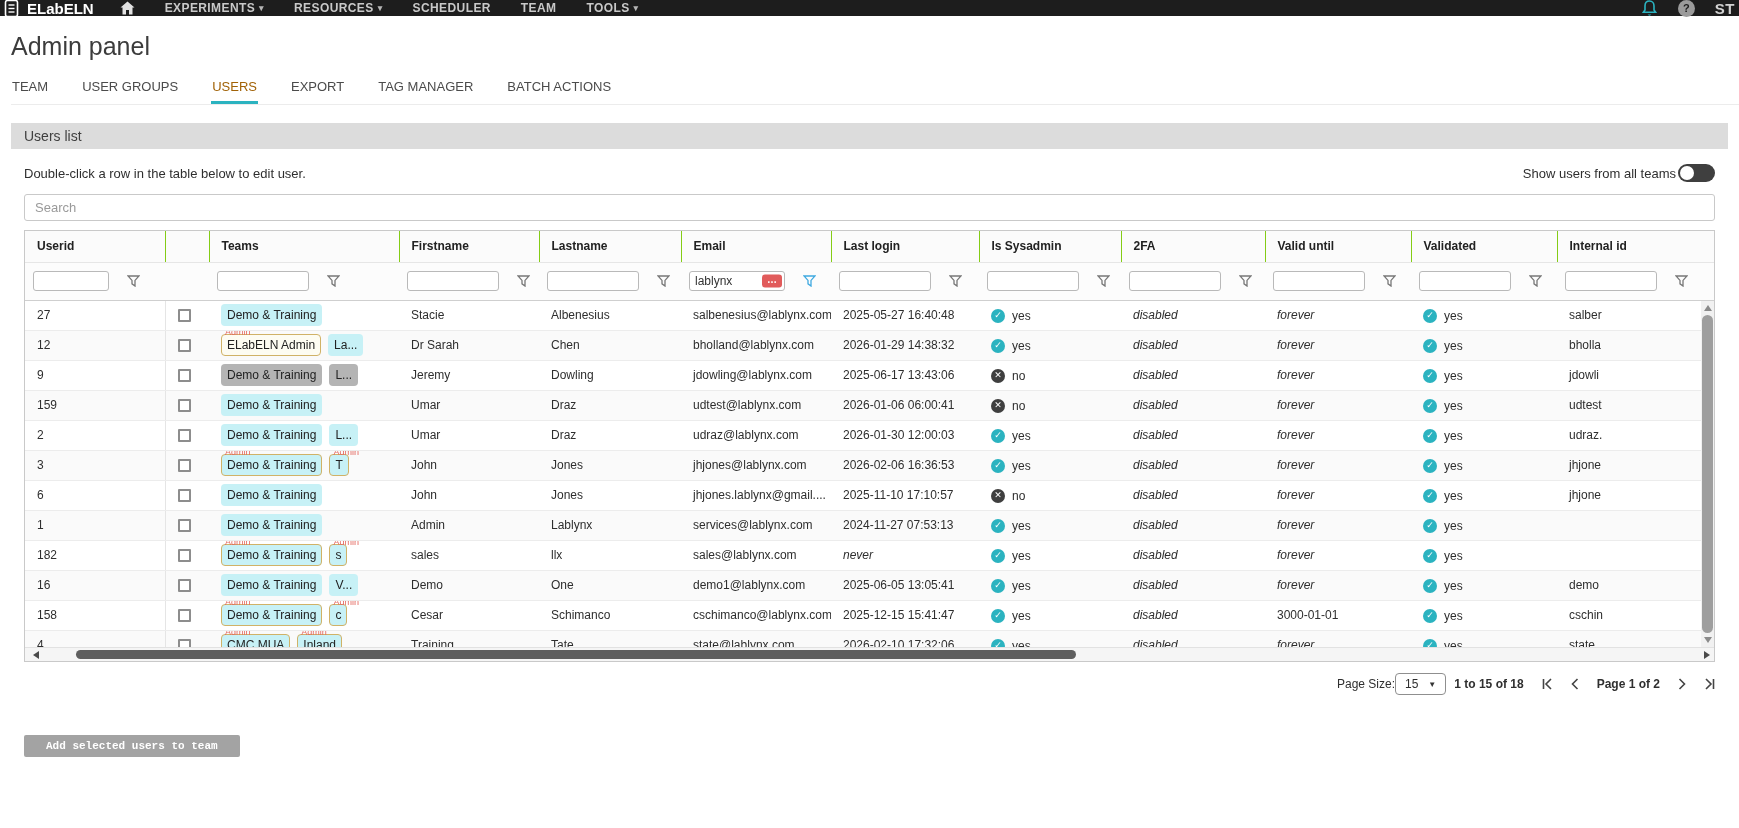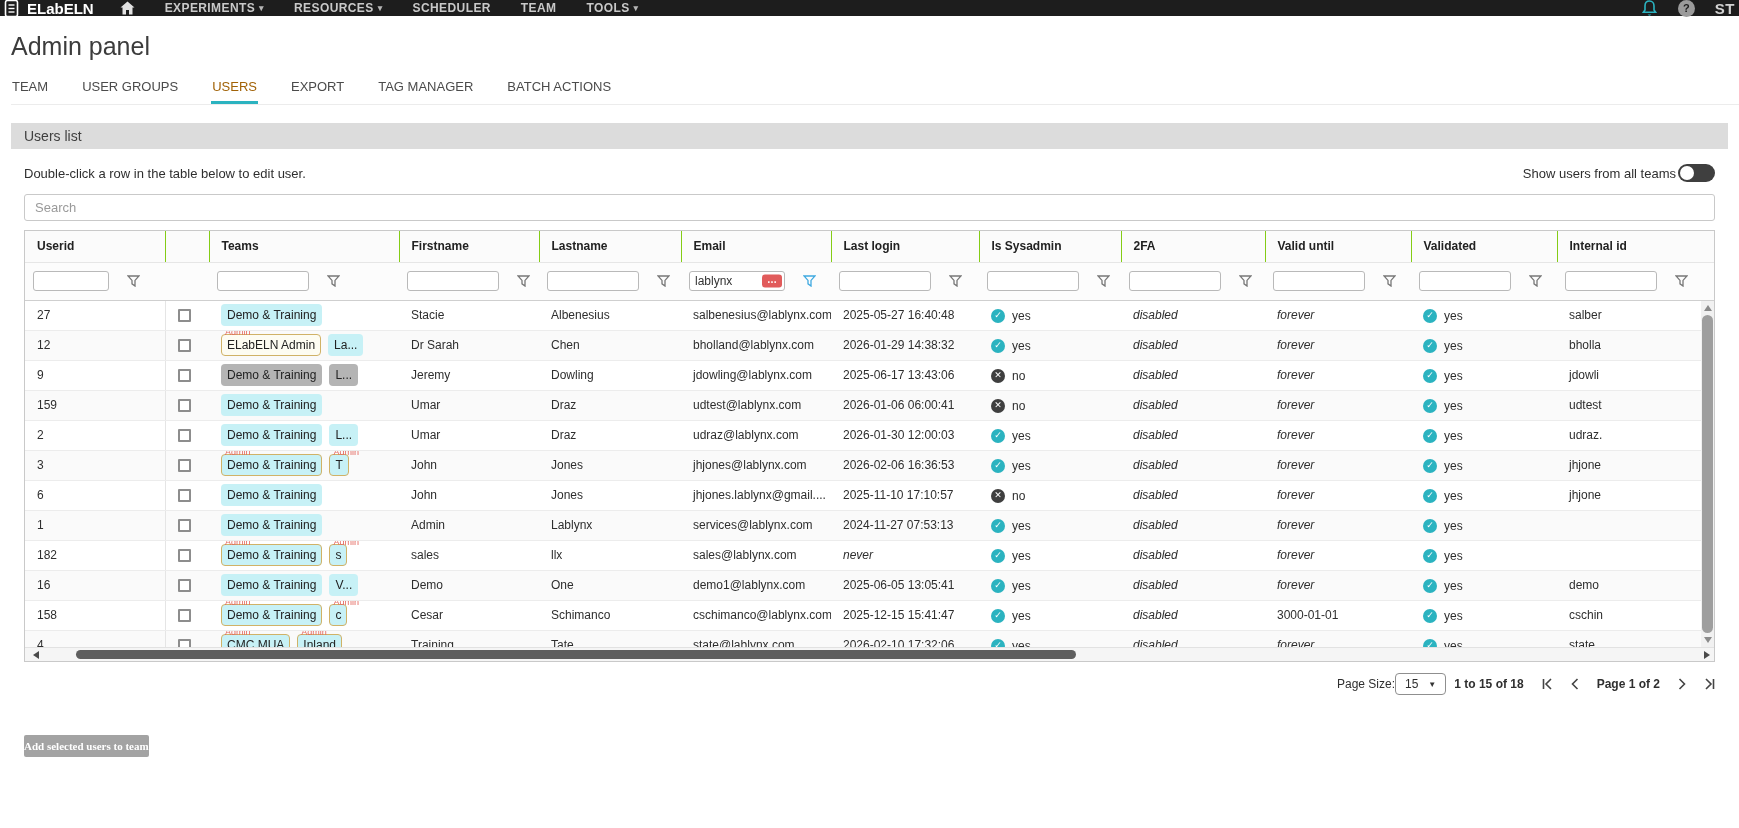--- a/index.html
+++ b/index.html
@@ -80,21 +80,21 @@
   
   .pager-row { margin:11px 24px 0; display:flex; align-items:center; justify-content:flex-end; font-size:12px; color:#2f2f2f; }
   .size-box { display:inline-flex; align-items:center; gap:10px; border:1px solid #8f8f8f; border-radius:4px; padding:3px 9px; cursor:pointer; }
   .size-box .dd { font-size:8px; color:#333; }
   .range { font-weight:bold; margin:0 18px 0 8px; }
   .pager-nav { display:flex; align-items:center; gap:18px; }
   .pg-btn { display:inline-flex; cursor:pointer; color:#444; }
   .pg-label { font-weight:bold; }
 
   .add-btn { margin:40px 0 0 24px; background:#a3a3a3; color:#fff; border:none; border-radius:2px;
-    font-size:11px; font-weight:bold; padding:5px 0; font-family:Liberation Serif, serif; cursor:pointer; }
+    font-size:11px; font-weight:bold; padding:5px 22px; font-family:Liberation Mono, monospace; cursor:pointer; }
 </style>
 </head>
 <body>
 
 
 
 
 <nav class="navbar">
   <div class="brand">
     <span style="display:inline-flex;">

